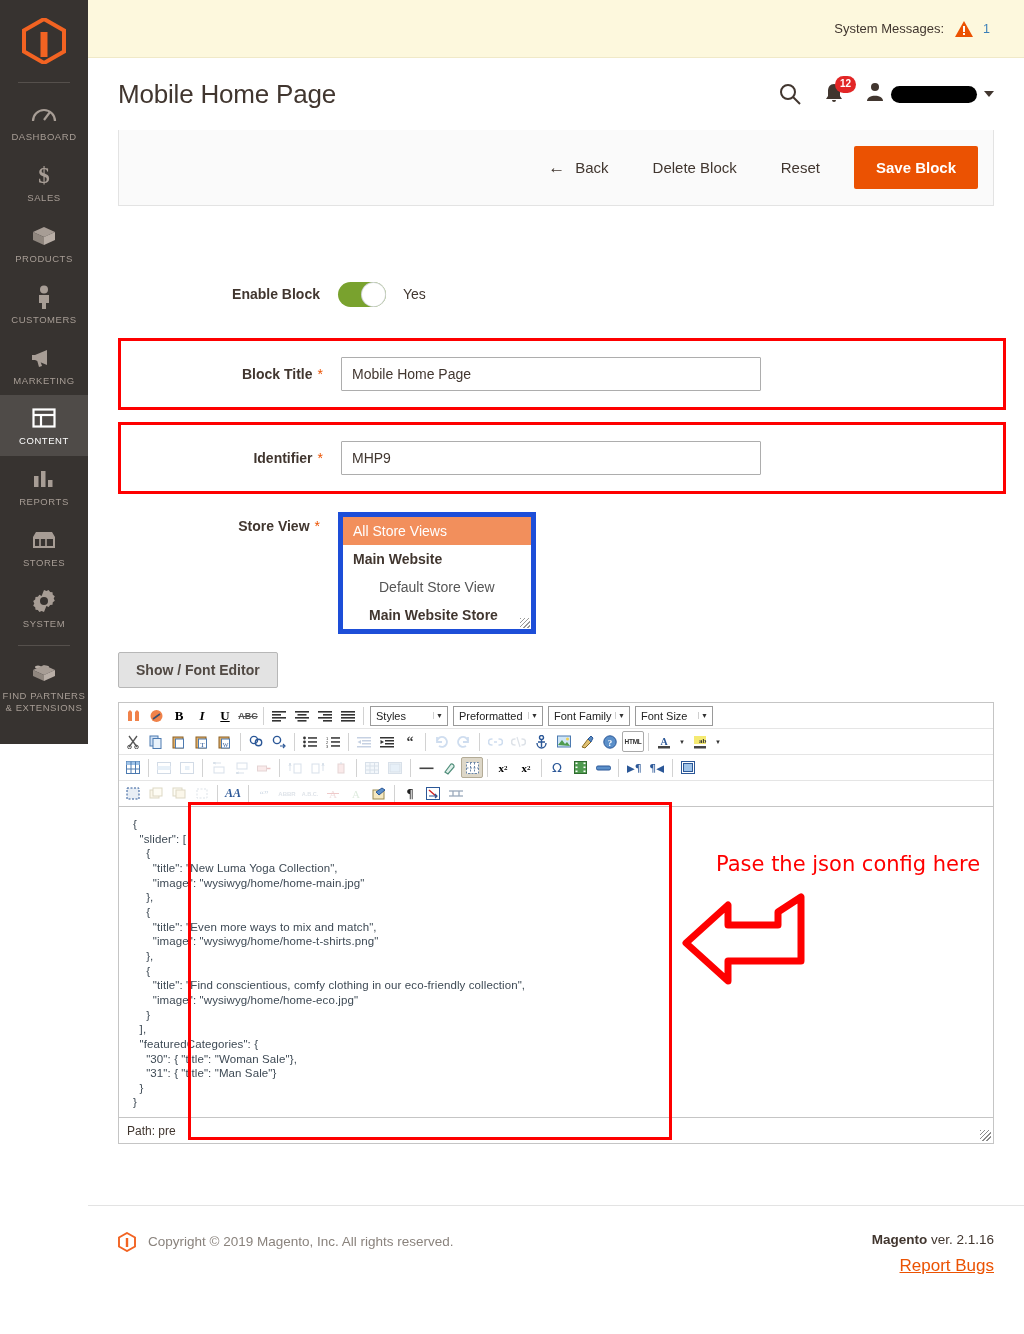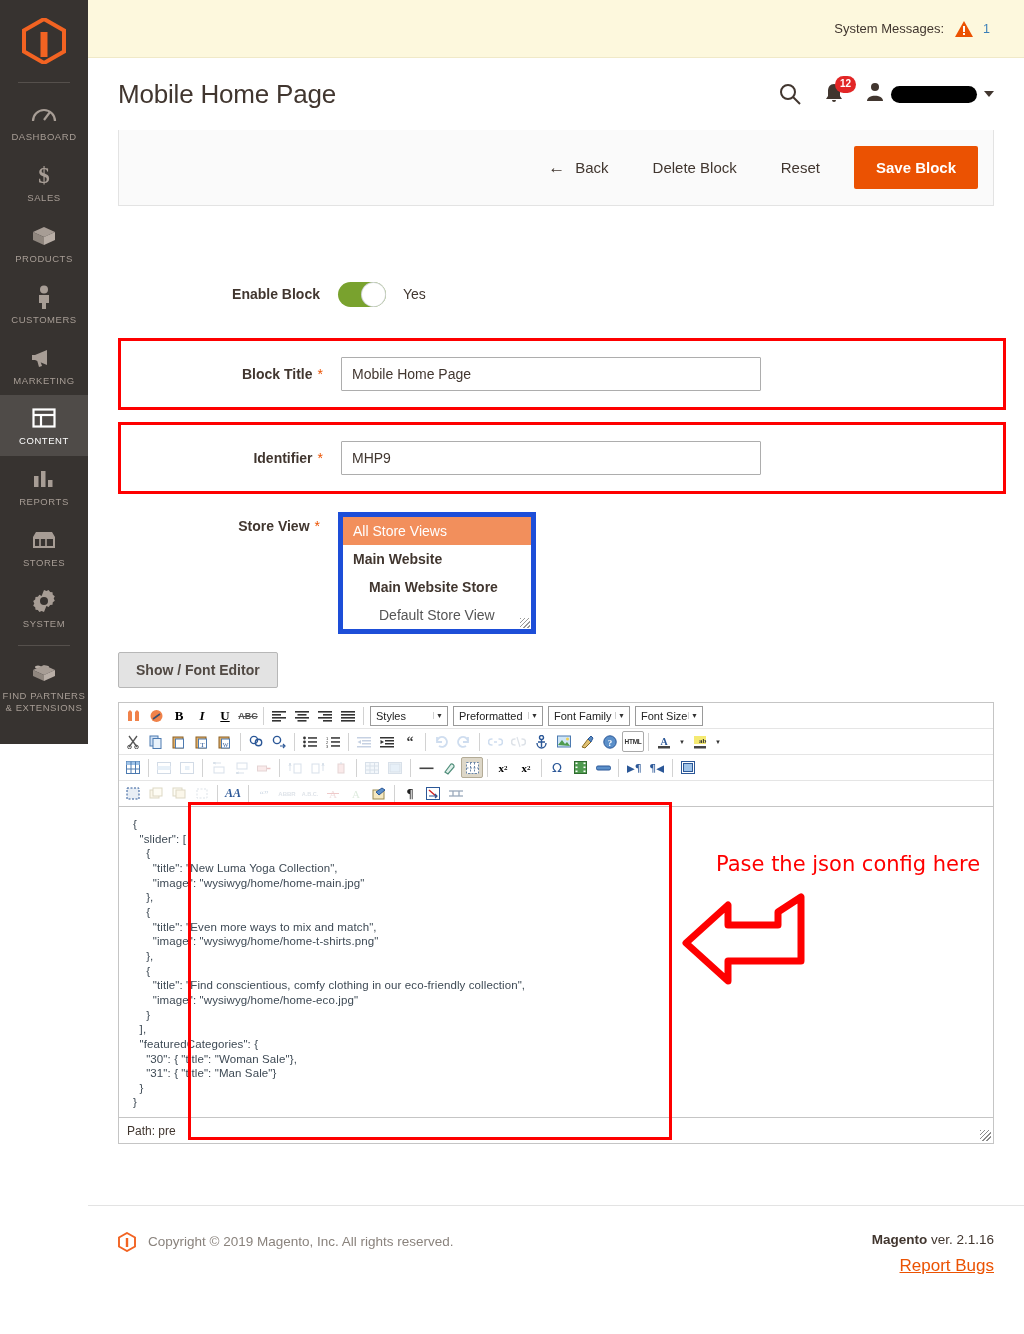--- a/index.html
+++ b/index.html
@@ -381,22 +381,22 @@
       <input class="ftext" type="text" value="MHP9" style="">
     </div>
 
     <div class="frow" style="align-items:flex-start; margin-top:18px;">
       <div class="flabel" style="padding-top:6px;">
         <span>Store View</span><span class="req">*</span>
       </div>
       <div class="msel">
         <div class="opt sel">All Store Views</div>
         <div class="opt lvl1">Main Website</div>
+        <div class="opt lvl3">Default Store View</div>
         <div class="opt lvl2">Main Website Store</div>
-        <div class="opt lvl3">Default Store View</div>
         <span class="grip"></span>
       </div>
     </div>
   </div>
 
   <div id="editorwrap">
     <button class="shb">Show / Font Editor</button>
 
     <div id="tinymce">
 
@@ -463,21 +463,21 @@
             <span class="arw">▼</span>
         </span>
         <span class="tsel" style="width:90px;">
           <span class="cap">Preformatted</span>
             <span class="arw">▼</span>
         </span>
         <span class="tsel" style="width:82px;">
           <span class="cap">Font Family</span>
             <span class="arw">▼</span>
         </span>
-        <span class="tsel" style="width:68px;">
+        <span class="tsel" style="width:78px;">
           <span class="cap">Font Size</span>
             <span class="arw">▼</span>
         </span>
       </div>
 
       <div class="tbrow">
         <span class="tbtn">
           <svg width="14" height="14" viewBox="0 0 14 14">
               <path d="M3 1 L11 12 M11 1 L3 12" stroke="#555" stroke-width="1.3" fill="none"></path>
               <circle cx="3.5" cy="12" r="1.8" fill="none" stroke="#555"></circle>

